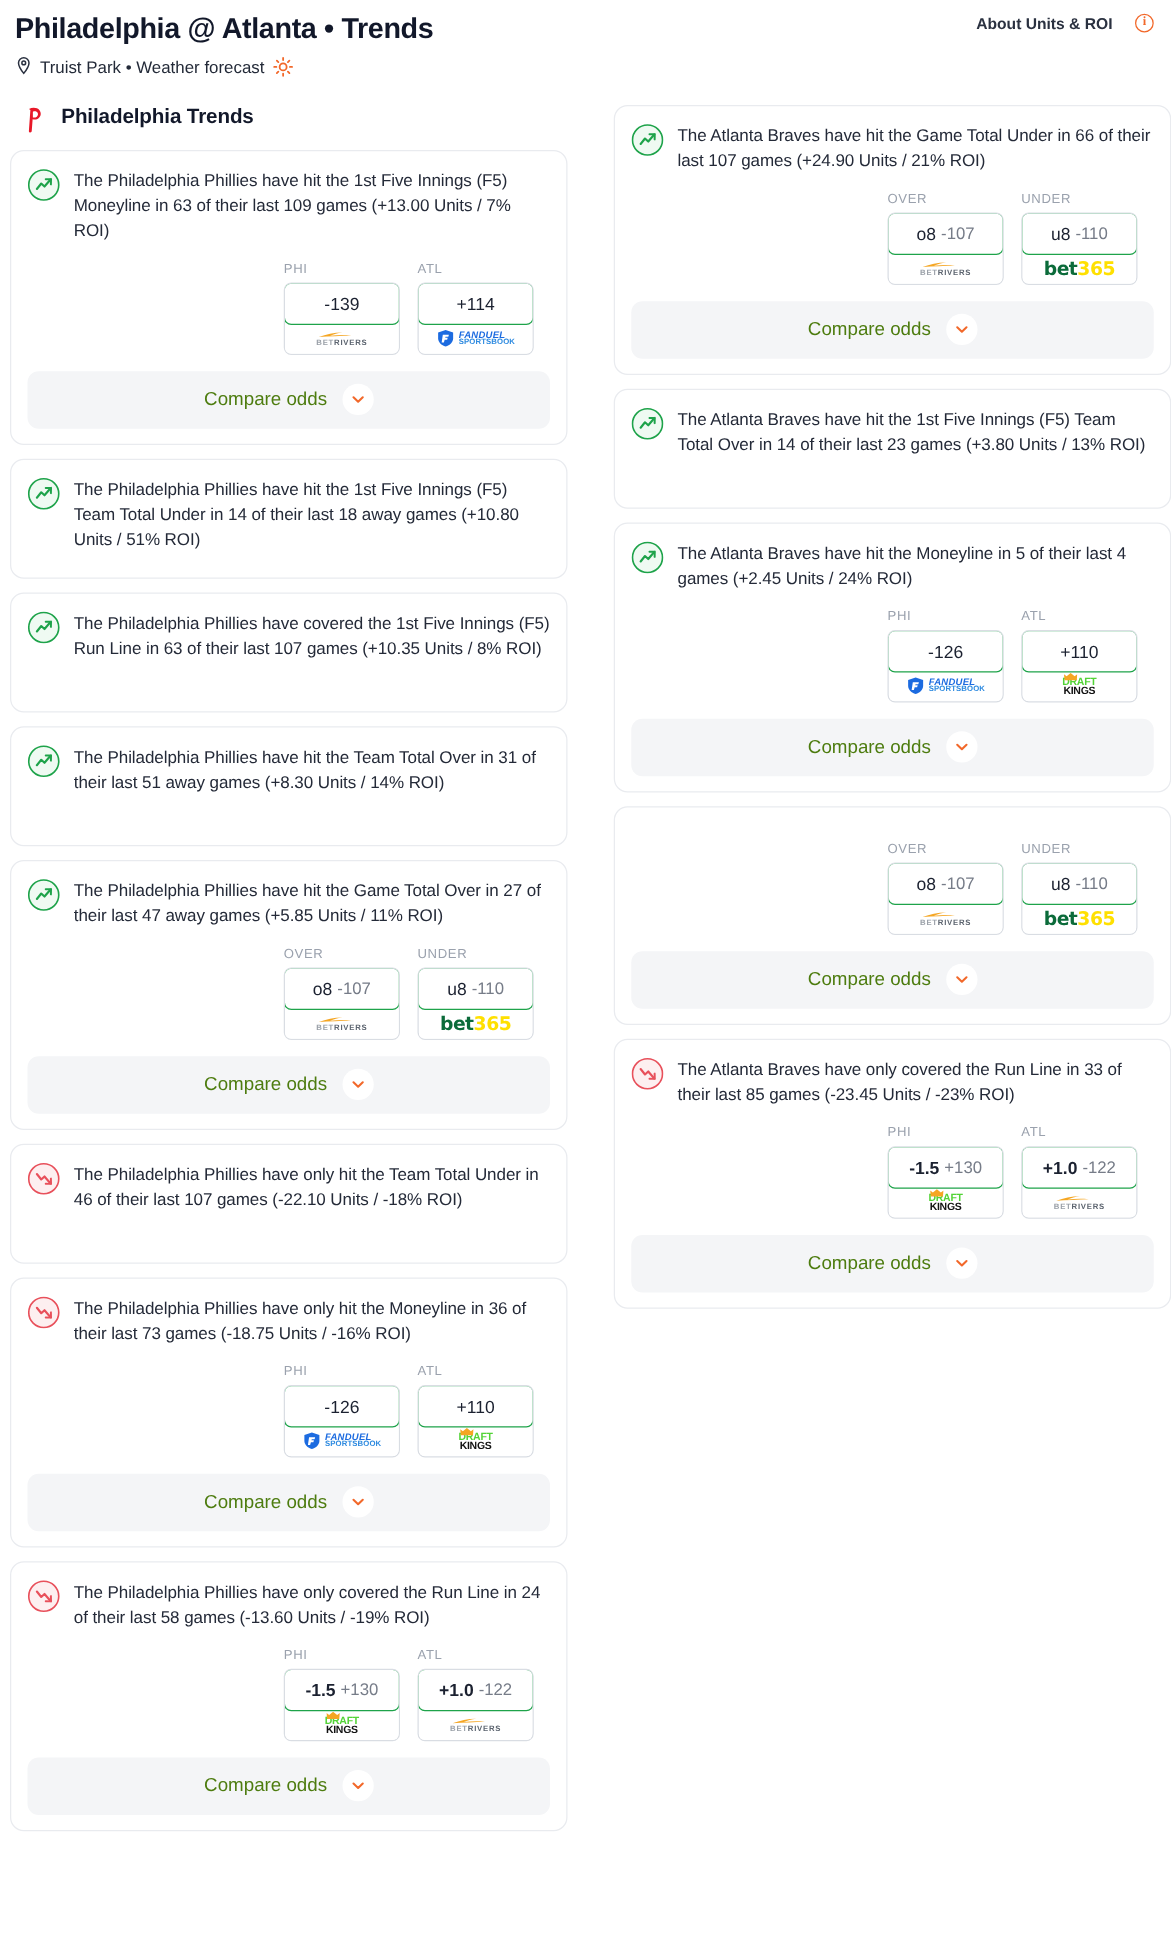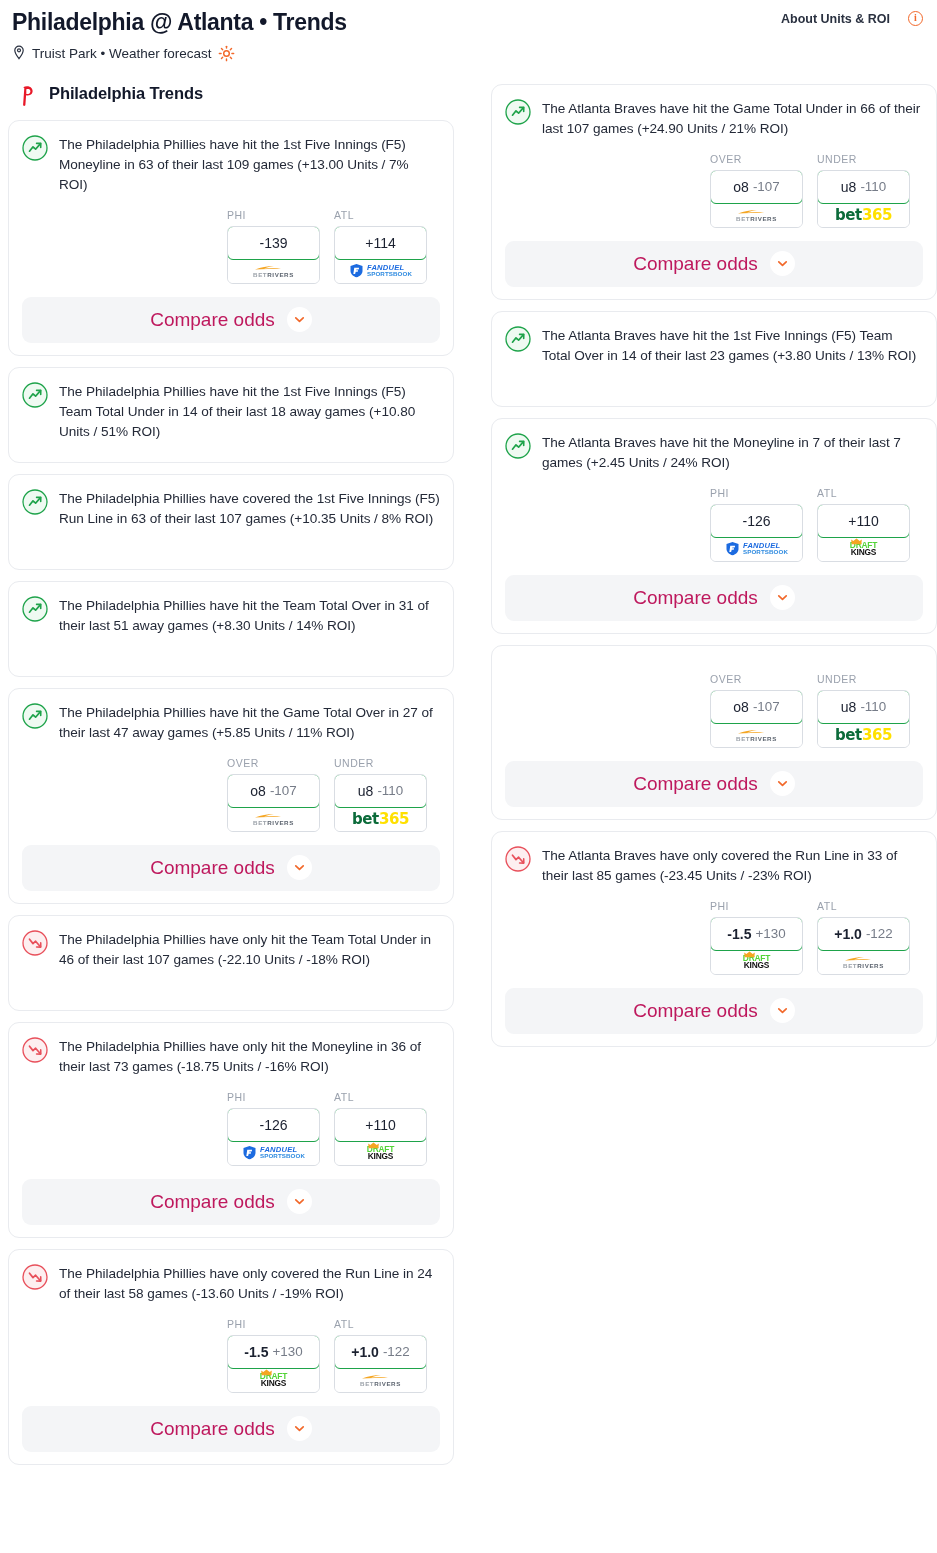--- a/index.html
+++ b/index.html
@@ -80,21 +80,21 @@
 
   
   .compare {
     margin-top: 13px;
     background: #f4f5f7;
     border-radius: 9px;
     height: 46px;
     display: flex; align-items: center; justify-content: center; gap: 12px;
     cursor: pointer;
   }
-  .compare-label { font-size: 19px; font-weight: 500; color: #be185d; }
+  .compare-label { font-size: 15px; font-weight: 500; color: #4d7c0f; }
   .chev-btn { width: 25px; height: 25px; border-radius: 50%; background: #fff; display: flex; align-items: center; justify-content: center; }
   .chev-btn svg { display: block; }
 </style>
 </head>
 <body>
 
 <div class="page">
 
   <div class="topbar">
     <div class="title-block">
@@ -457,21 +457,21 @@
             <div class="trend-text">The Atlanta Braves have hit the 1st Five Innings (F5) Team Total Over in 14 of their last 23 games (+3.80 Units / 13% ROI)</div>
           </div>
         </div>
         <div class="card">
           <div class="card-top">
             <span class="trend-icon"><svg viewBox="0 0 26 26" width="26" height="26">
                 <circle cx="13" cy="13" r="12" fill="#effaf2" stroke="#1ea34a" stroke-width="1.3"></circle>
                 <path d="M7.5 16.2 L11 11.8 L13.6 14.2 L18.4 8.6" fill="none" stroke="#1ea34a" stroke-width="1.7" stroke-linecap="round" stroke-linejoin="round"></path>
                 <path d="M14.6 8.4 L18.8 8.3 L18.7 12.5" fill="none" stroke="#1ea34a" stroke-width="1.6" stroke-linecap="round" stroke-linejoin="round"></path>
               </svg></span>
-            <div class="trend-text">The Atlanta Braves have hit the Moneyline in 7 of their last 7 games (+2.45 Units / 24% ROI)</div>
+            <div class="trend-text">The Atlanta Braves have hit the Moneyline in 5 of their last 4 games (+2.45 Units / 24% ROI)</div>
           </div>
           <div class="odds-row">
             <div class="odds-cell">
               <div class="odds-label">PHI</div>
               <div class="odds-box">
                 <div class="odds-price">
                   <span class="main">-126</span>
                 </div>
                 <div class="odds-book">
                   <span class="logo-fanduel">

